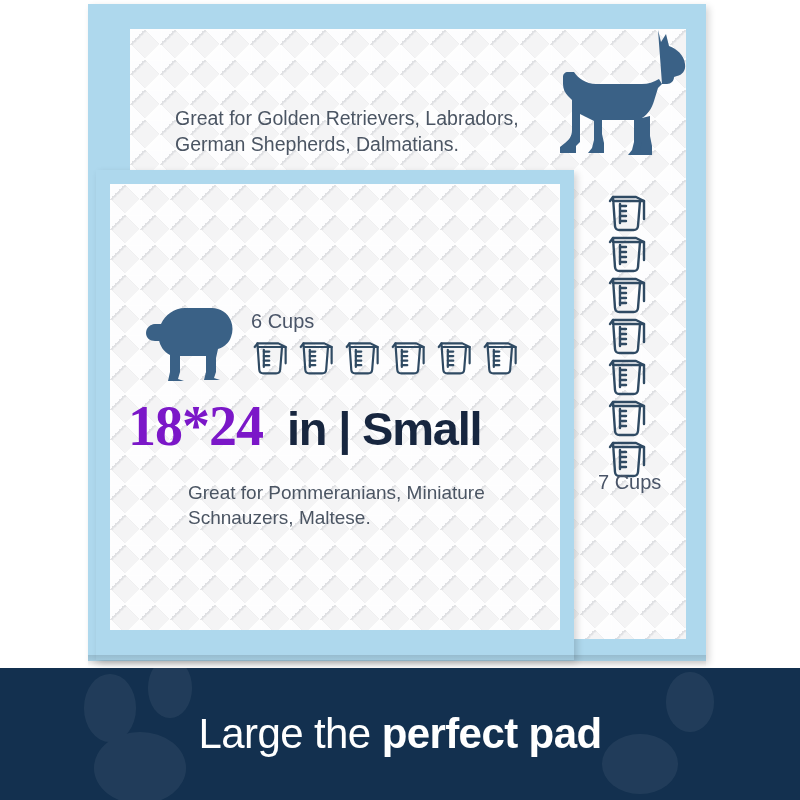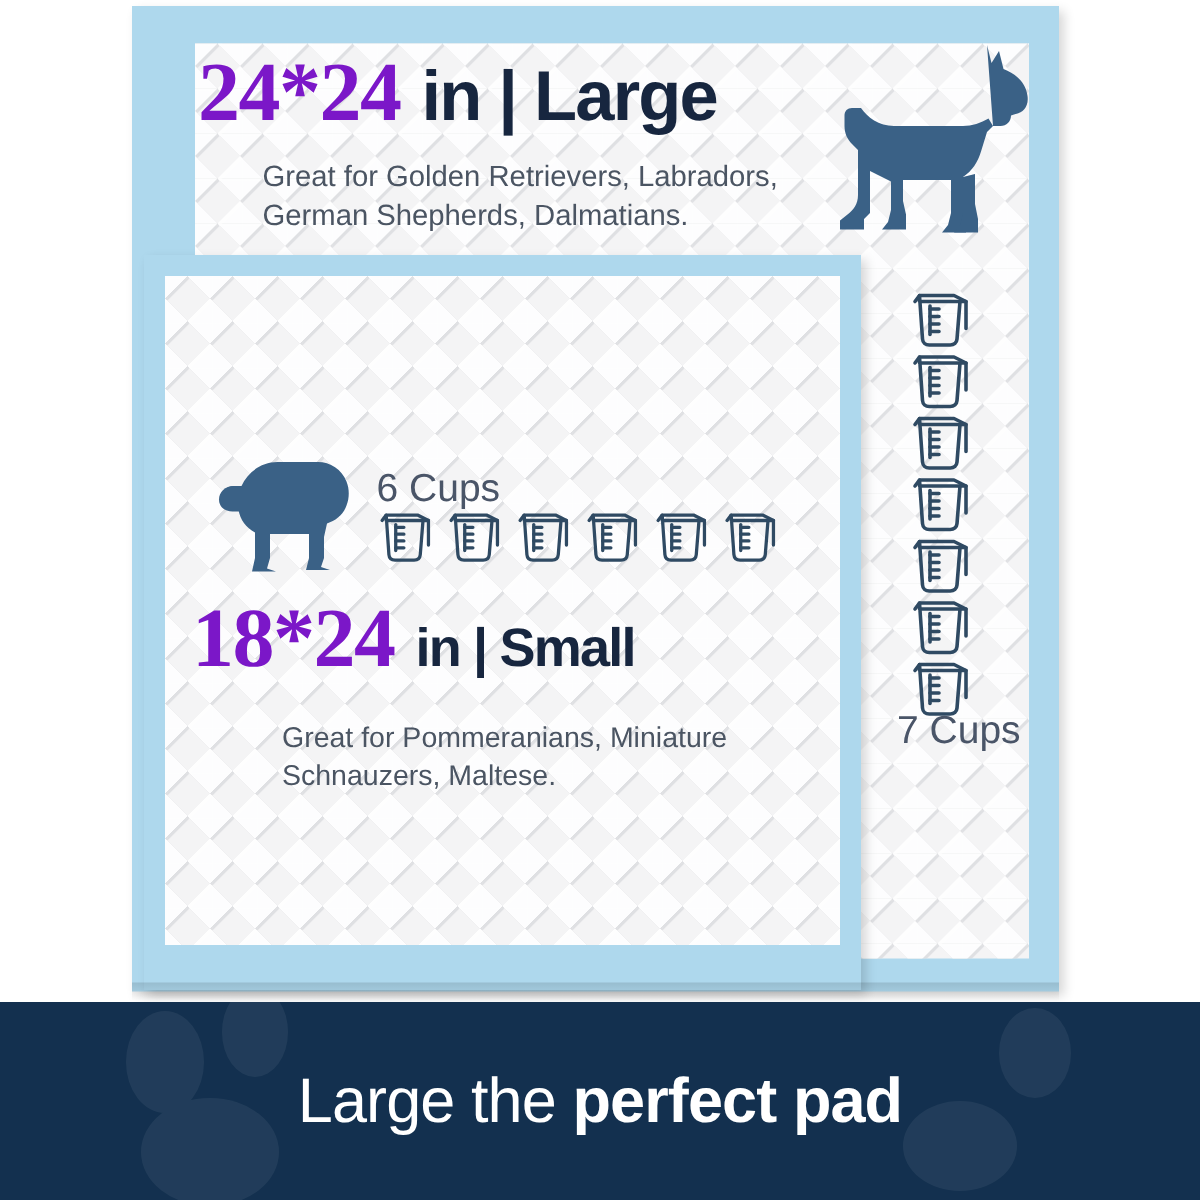--- a/index.html
+++ b/index.html
@@ -70,25 +70,25 @@
     margin-left:42px;
   }
 
   #large-headline{left:132px;top:34px;font-size:50px;}
   #large-headline .dim{font-size:56px;}
   #large-headline .sizeword{font-size:47px;margin-left:14px;}
   #large-sub{left:133px;top:106px;font-size:19.5px;}
 
   #small-headline{left:128px;top:398px;font-size:50px;}
   #small-headline .dim{font-size:56px;}
-  #small-headline .sizeword{font-size:36px;margin-left:14px;}
+  #small-headline .sizeword{font-size:47px;margin-left:24px;}
   #small-sub{left:146px;top:480px;font-size:19px;}
 
   
-  .cupslabel{position:absolute;color:#4a5568;font-size:26px;white-space:nowrap;}
+  .cupslabel{position:absolute;color:#4a5568;font-size:20px;white-space:nowrap;}
   #label-6cups{left:251px;top:310px;}
   #label-7cups{left:598px;top:471px;text-align:right;}
 
   
   #cups-row-small{position:absolute;left:251px;top:337px;display:flex;gap:4px;}
   #cups-col-large{position:absolute;left:603px;top:190px;display:flex;flex-direction:column;gap:-2px;}
   #cups-col-large .cupicon{margin-bottom:-3px;}
 
   .cupicon{display:block;}
 
@@ -155,24 +155,20 @@
         L64 112 L64 98
         L96 98 L96 120 L94 128 L90 133 L106 133 L106 124
         L104 114 L104 96
         C110 92 114 86 116 79
         L120 66 L124 62
         Z"></path>
       <path fill="#3a6186" d="M104 96 L104 120 L102 128 L98 133 L114 133 L114 124 L112 114 L112 94 Z"></path>
     </svg>
   </div>
 
-  <div class="headline" id="large-headline">
-    <span class="dim">24*24</span>
-    <span class="sizeword">in | Large</span>
-  </div>
   <div class="subtext" id="large-sub">Great for Golden Retrievers, Labradors,
 German Shepherds, Dalmatians.</div>
 
   <div id="dog-small">
     <svg width="100" height="85" viewBox="0 0 100 85" aria-hidden="true">
       <path fill="#3a6186" d="
         M72 8
         C80 8 88 13 91 21
         C93 26 93 32 91 37
         C89 43 84 47 78 49

